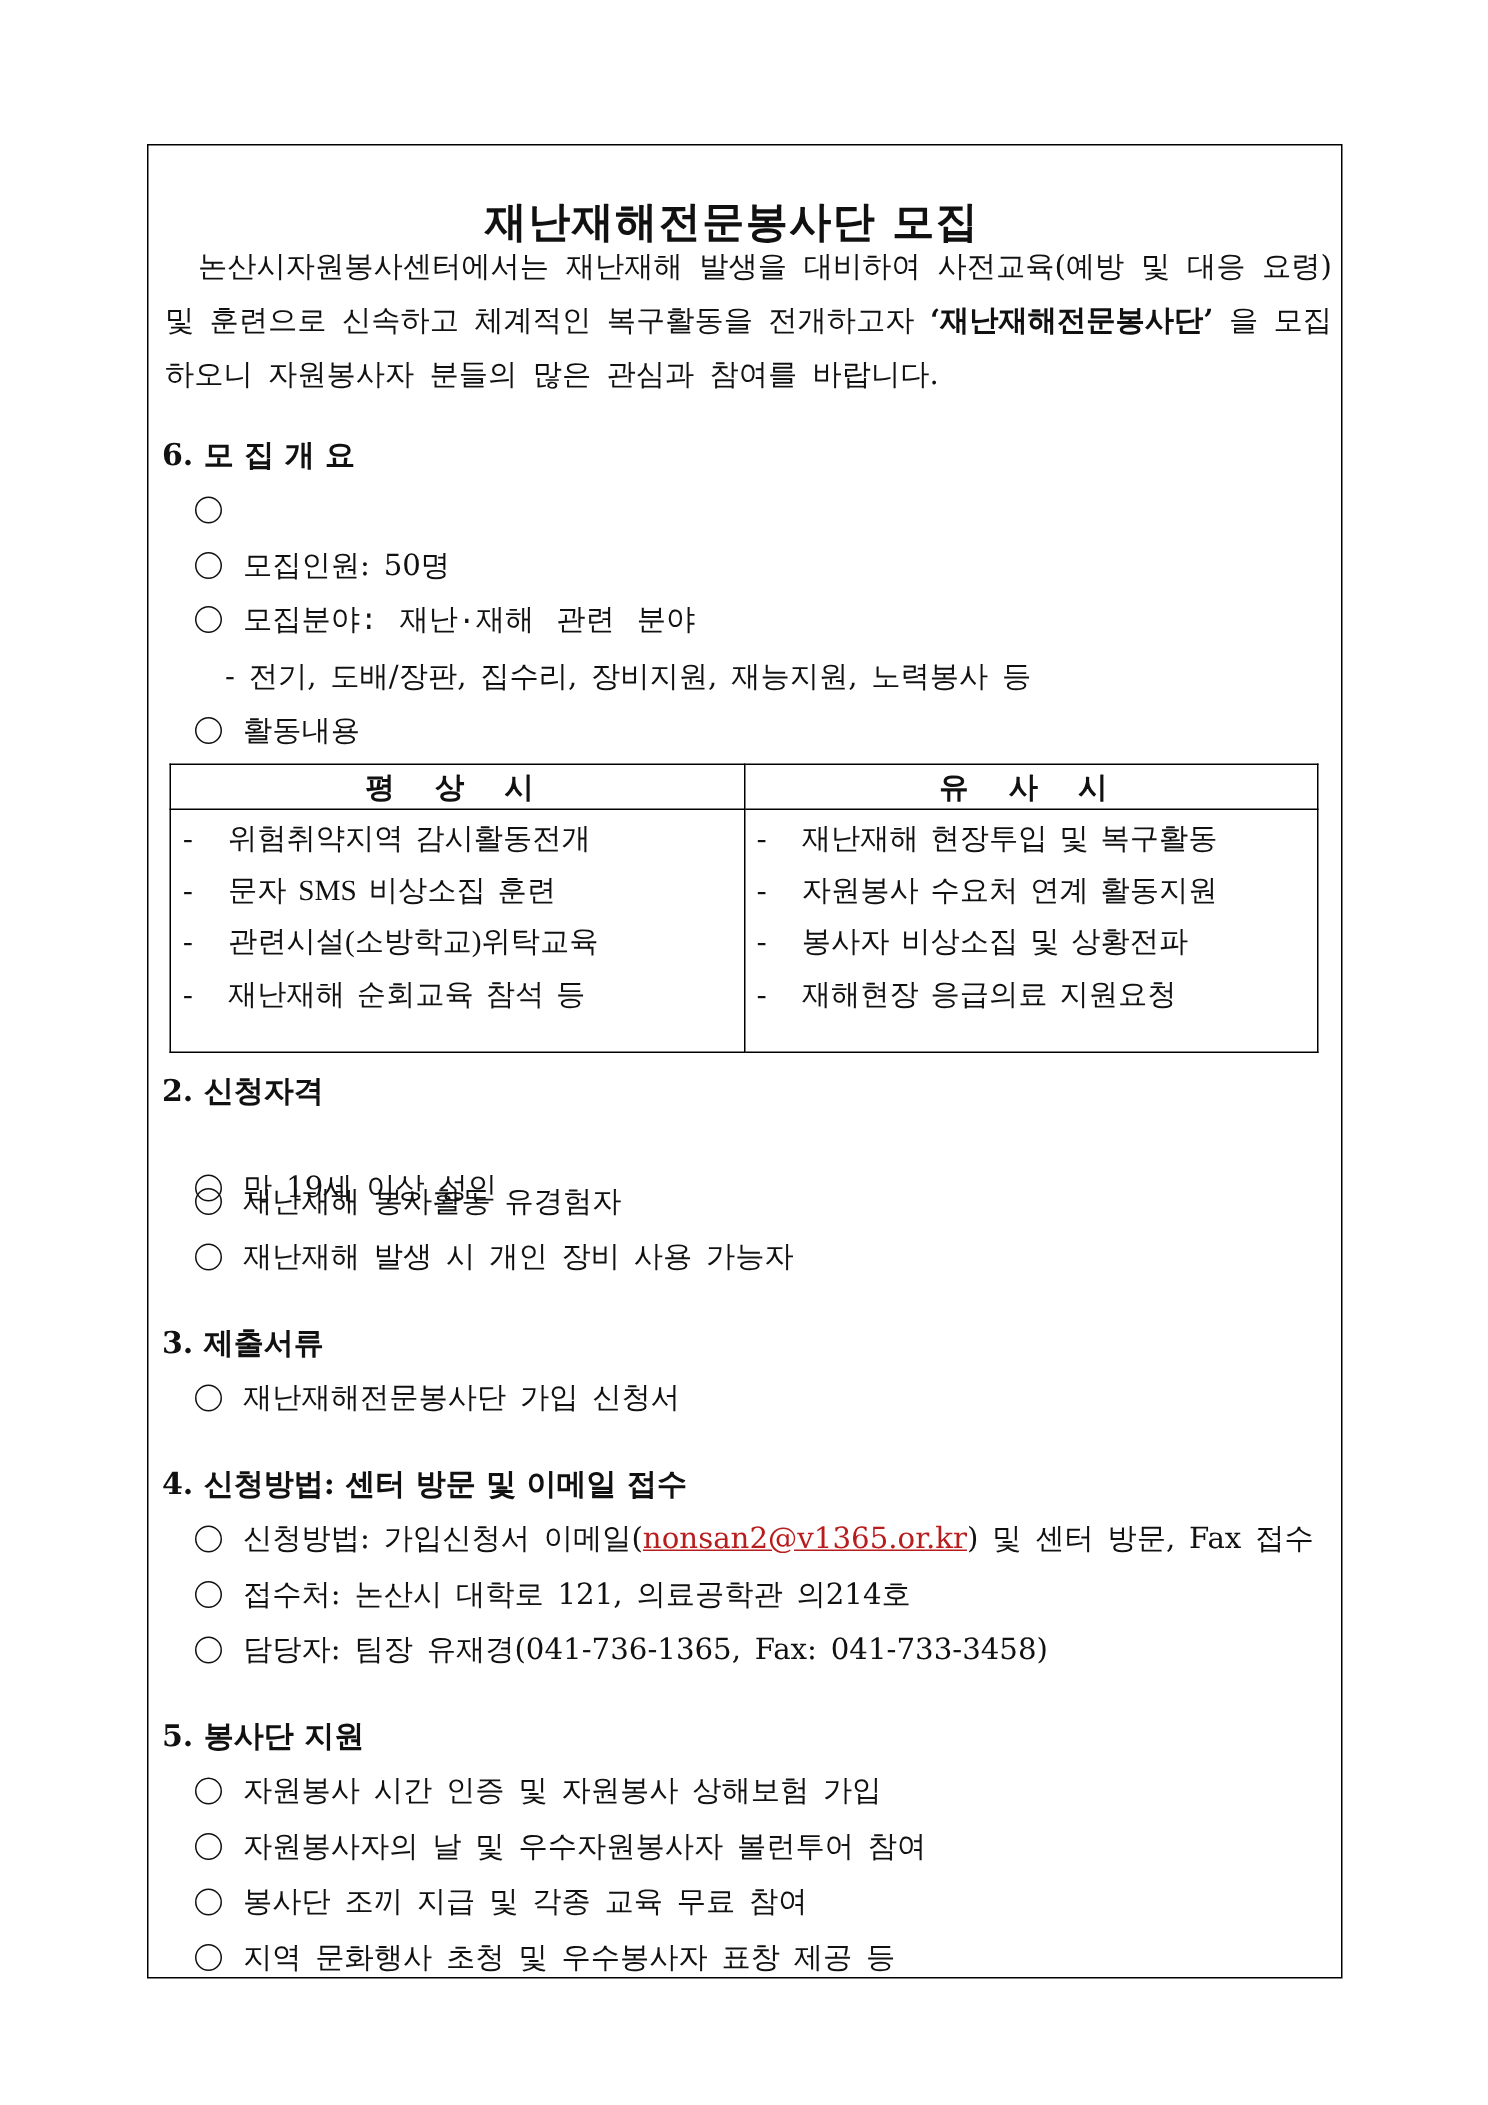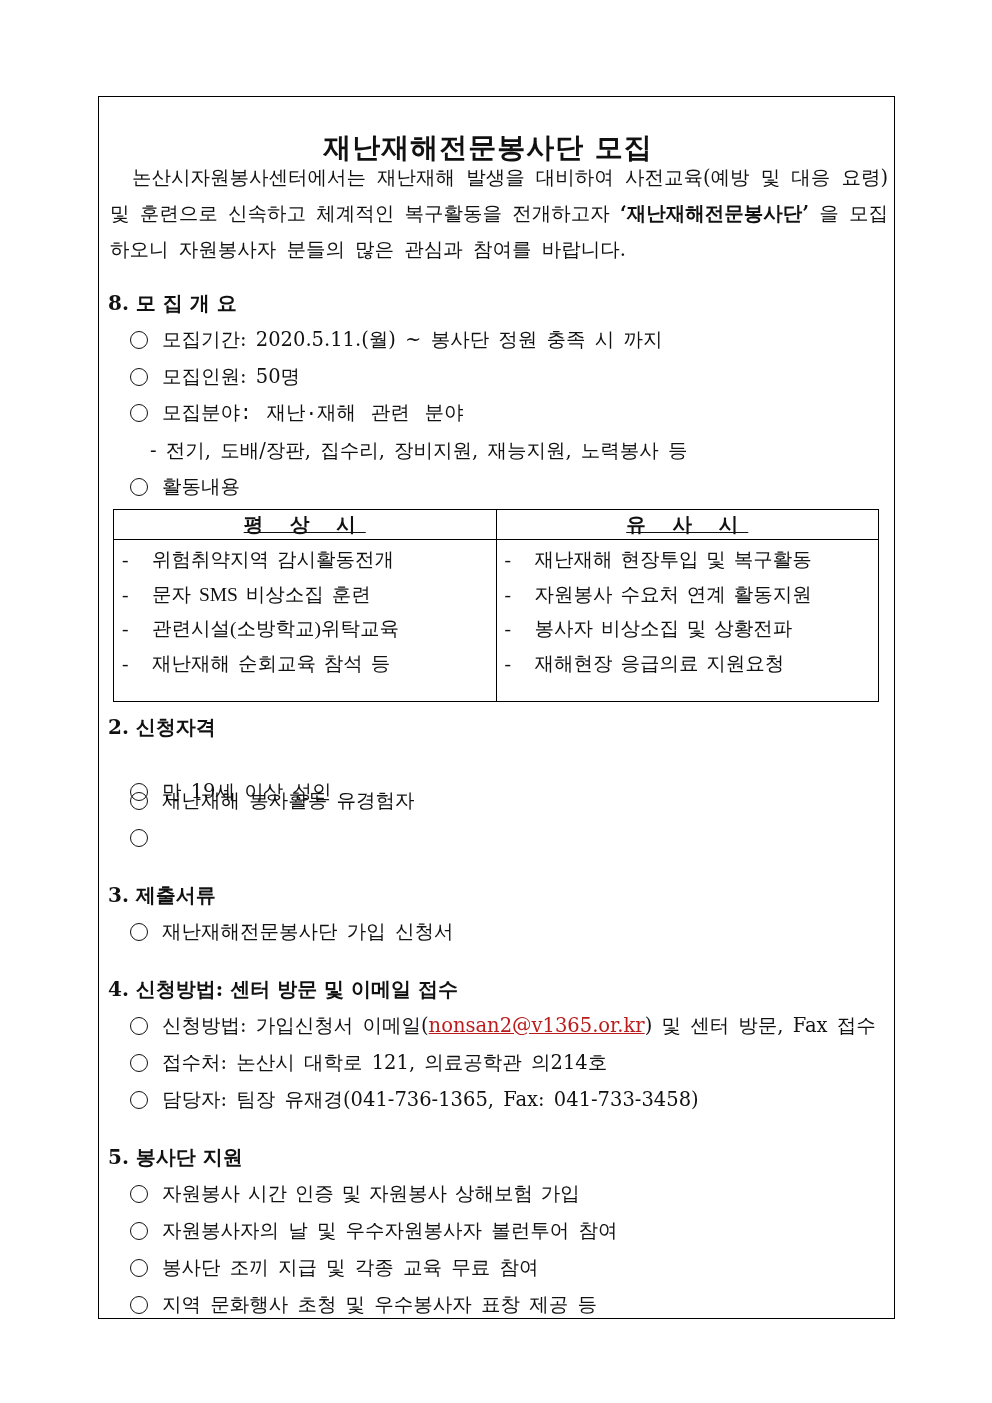--- a/index.html
+++ b/index.html
@@ -97,21 +97,20 @@
     table.act th, table.act td {
       border: 1.3px solid #000;
       padding: 0;
     }
     table.act th {
       height: 29px;
       font-weight: bold;
       text-align: center;
       letter-spacing: 10px;
       line-height: 28px;
-      text-decoration: underline;
     }
     table.act td {
       vertical-align: top;
       padding-top: 3px;
       padding-bottom: 20px;
       width: 50%;
       font-family: Liberation Serif, serif;
     }
     .cell-line {
       height: 34.5px;
@@ -128,22 +127,22 @@
   </style>
 </head>
 <body>
 
 <div class="frame"></div>
 
 <div class="title">재난재해전문봉사단 모집</div>
 
 <div class="intro"><span>논산시자원봉사센터에서는 재난재해 발생을 대비하여 사전교육(예방 및 대응 요령) 및 훈련으로 신속하고 체계적인 복구활동을 전개하고자 </span><b>‘재난재해전문봉사단’</b><span> 을 모집하오니 자원봉사자 분들의 많은 관심과 참여를 바랍니다.</span></div>
 
-<div class="sec-head" style="top:288px;">8. 모 집 개 요</div>
-<div class="bullet" style="top:325px;"><span class="mark"></span><span>모집기간: 2020.5.11.(월) ~ 봉사단 정원 충족 시 까지</span></div>
+<div class="sec-head" style="top:288px;">6. 모 집 개 요</div>
+<div class="bullet" style="top:325px;"><span class="mark"></span></div>
 <div class="bullet" style="top:362px;"><span class="mark"></span><span>모집인원: 50명</span></div>
 <div class="bullet" style="top:399px;font-family:Liberation Mono, monospace;"><span class="mark"></span><span>모집분야: 재난·재해 관련 분야</span></div>
 <div class="sub" style="top:436px;">- 전기, 도배/장판, 집수리, 장비지원, 재능지원, 노력봉사 등</div>
 <div class="bullet" style="top:472px;"><span class="mark"></span><span>활동내용</span></div>
 
 <table class="act">
   <thead>
     <tr>
       <th>평 상 시</th>
       <th>유 사 시</th>
@@ -163,27 +162,27 @@
         <div class="cell-line"><span class="dash">-</span><span>봉사자 비상소집 및 상황전파</span></div>
         <div class="cell-line"><span class="dash">-</span><span>재해현장 응급의료 지원요청</span></div>
       </td>
     </tr>
   </tbody>
 </table>
 
 <div class="sec-head" style="top:712px;">2. 신청자격</div>
 <div class="bullet" style="top:777px;"><span class="mark"></span><span>만 19세 이상 성인</span></div>
 <div class="bullet" style="top:786px;"><span class="mark"></span><span>재난재해 봉사활동 유경험자</span></div>
-<div class="bullet" style="top:823px;"><span class="mark"></span></div>
+<div class="bullet" style="top:823px;"><span class="mark"></span><span>재난재해 발생 시 개인 장비 사용 가능자</span></div>
 
 <div class="sec-head" style="top:880px;">3. 제출서류</div>
 <div class="bullet" style="top:917px;"><span class="mark"></span><span>재난재해전문봉사단 가입 신청서</span></div>
 
 <div class="sec-head" style="top:974px;">4. 신청방법: 센터 방문 및 이메일 접수</div>
 <div class="bullet" style="top:1011px;"><span class="mark"></span><span>신청방법: 가입신청서 이메일(</span><a class="link">nonsan2@v1365.or.kr</a><span>) 및 센터 방문, Fax 접수</span></div>
 <div class="bullet" style="top:1048px;"><span class="mark"></span><span>접수처: 논산시 대학로 121, 의료공학관 의214호</span></div>
 <div class="bullet" style="top:1085px;"><span class="mark"></span><span>담당자: 팀장 유재경(041-736-1365, Fax: 041-733-3458)</span></div>
 
 <div class="sec-head" style="top:1142px;">5. 봉사단 지원</div>
-<div class="bullet" style="top:1179px;font-family:Liberation Serif, serif;"><span class="mark"></span><span>자원봉사 시간 인증 및 자원봉사 상해보험 가입</span></div>
+<div class="bullet" style="top:1179px;"><span class="mark"></span><span>자원봉사 시간 인증 및 자원봉사 상해보험 가입</span></div>
 <div class="bullet" style="top:1216px;"><span class="mark"></span><span>자원봉사자의 날 및 우수자원봉사자 볼런투어 참여</span></div>
 <div class="bullet" style="top:1253px;"><span class="mark"></span><span>봉사단 조끼 지급 및 각종 교육 무료 참여</span></div>
 <div class="bullet" style="top:1290px;"><span class="mark"></span><span>지역 문화행사 초청 및 우수봉사자 표창 제공 등</span></div>
 
 </body></html>

